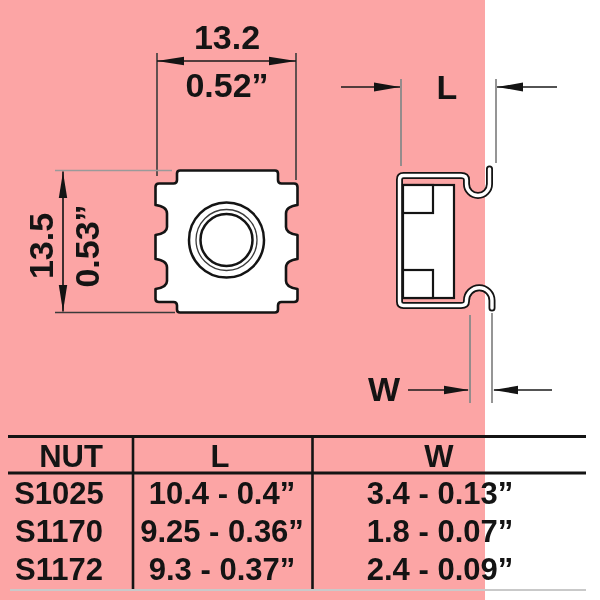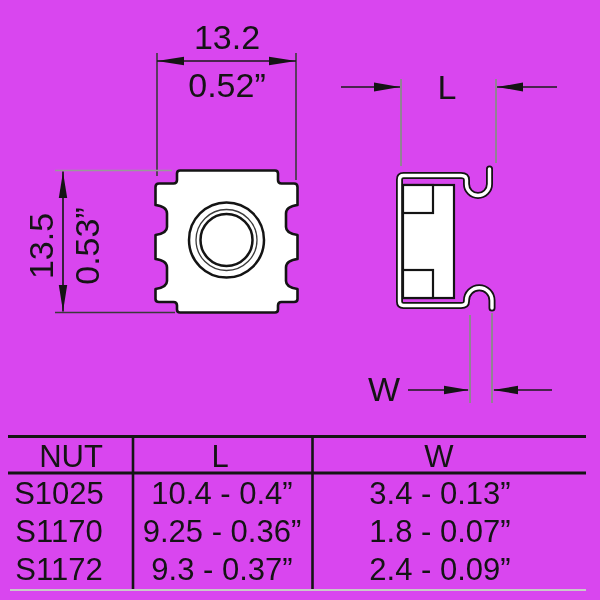--- a/index.html
+++ b/index.html
@@ -1,16 +1,16 @@
 <!DOCTYPE html>
 <html><head>
 <meta charset="utf-8">
 <style>
   html,body{margin:0;padding:0;background:#fff;}
-  .stage{width:600px;height:600px;position:relative;background:#d946ef;}
+  .stage{width:485px;height:600px;position:relative;background:#fca5a5;font-weight:bold;}
   svg{display:block;}
   text{font-family:"Liberation Sans","DejaVu Sans",sans-serif;fill:#141414;}
   .dimtext{font-size:34px;}
   .tbltext{font-size:31px;}
   .outline{fill:#ffffff;stroke:#141414;stroke-width:2.6;stroke-linejoin:round;}
   .circ-heavy{fill:none;stroke:#141414;stroke-width:2.5;}
   .circ-thin{fill:none;stroke:#3a3a3a;stroke-width:1.3;}
   .dimline{stroke:#1a1a1a;stroke-width:1.7;fill:none;}
   .extline{stroke:#3a3a3a;stroke-width:1.6;fill:none;}
   .extlight{stroke:#9a9a9a;stroke-width:1.7;fill:none;}

